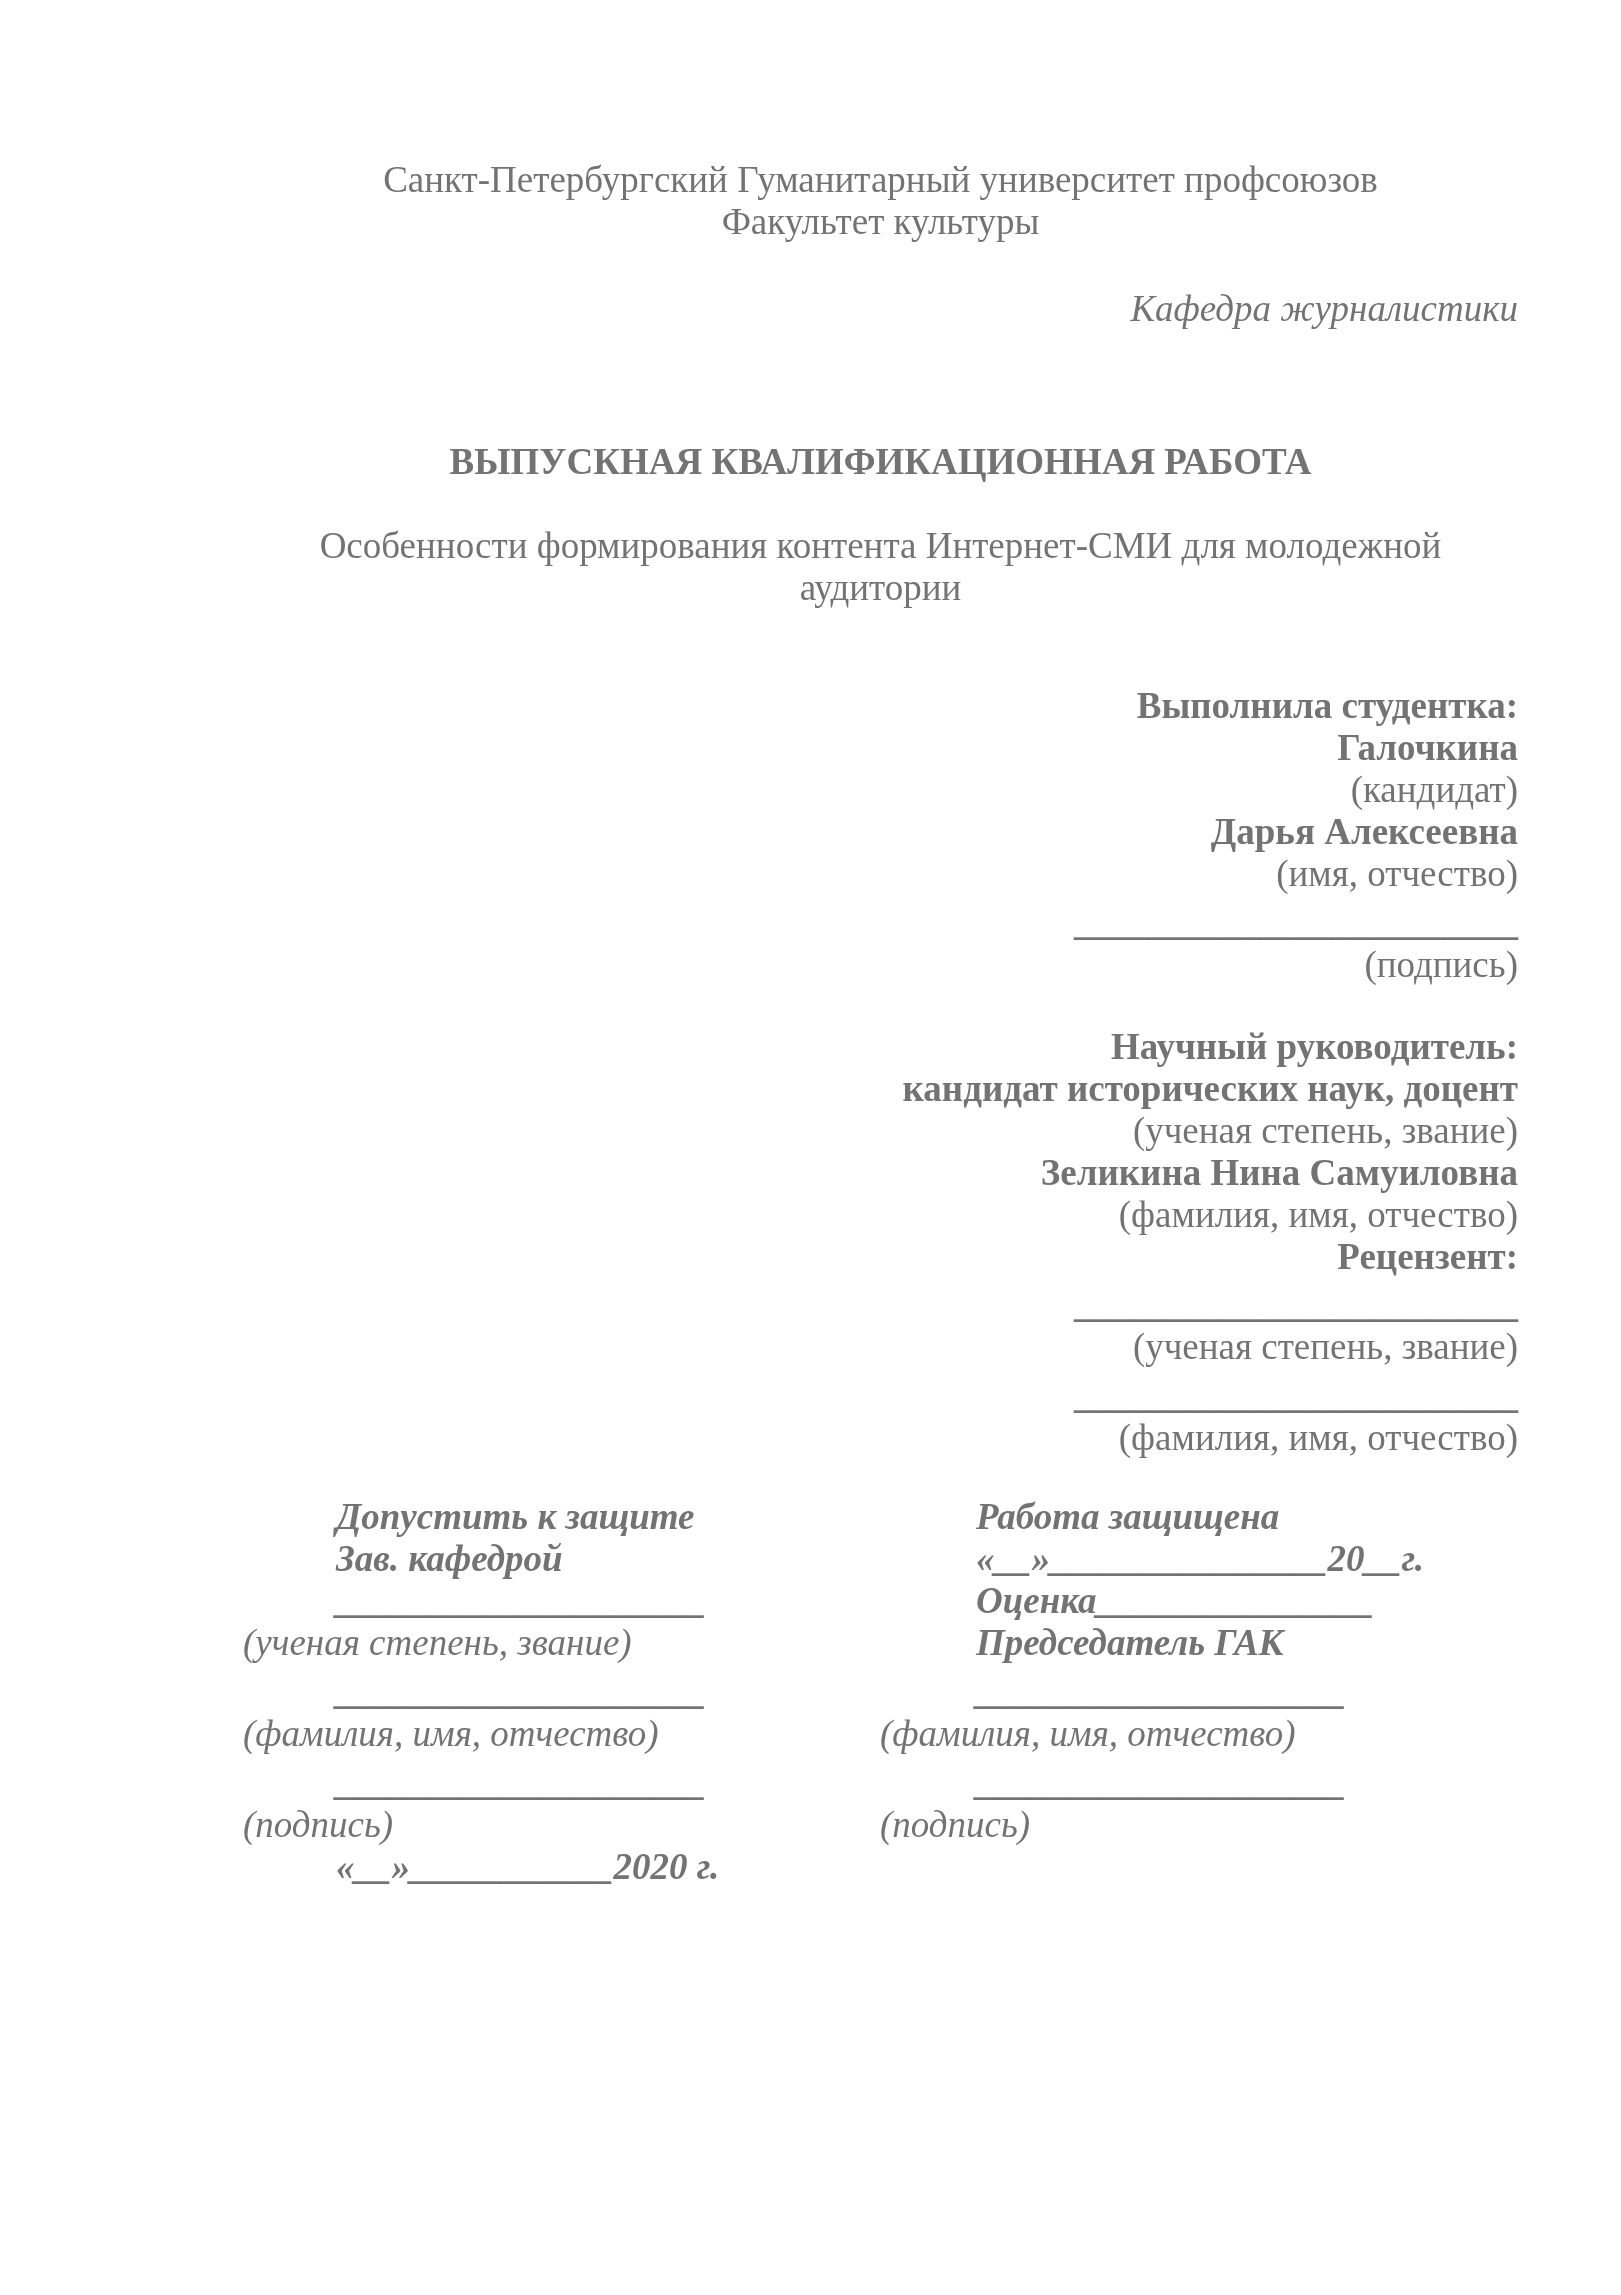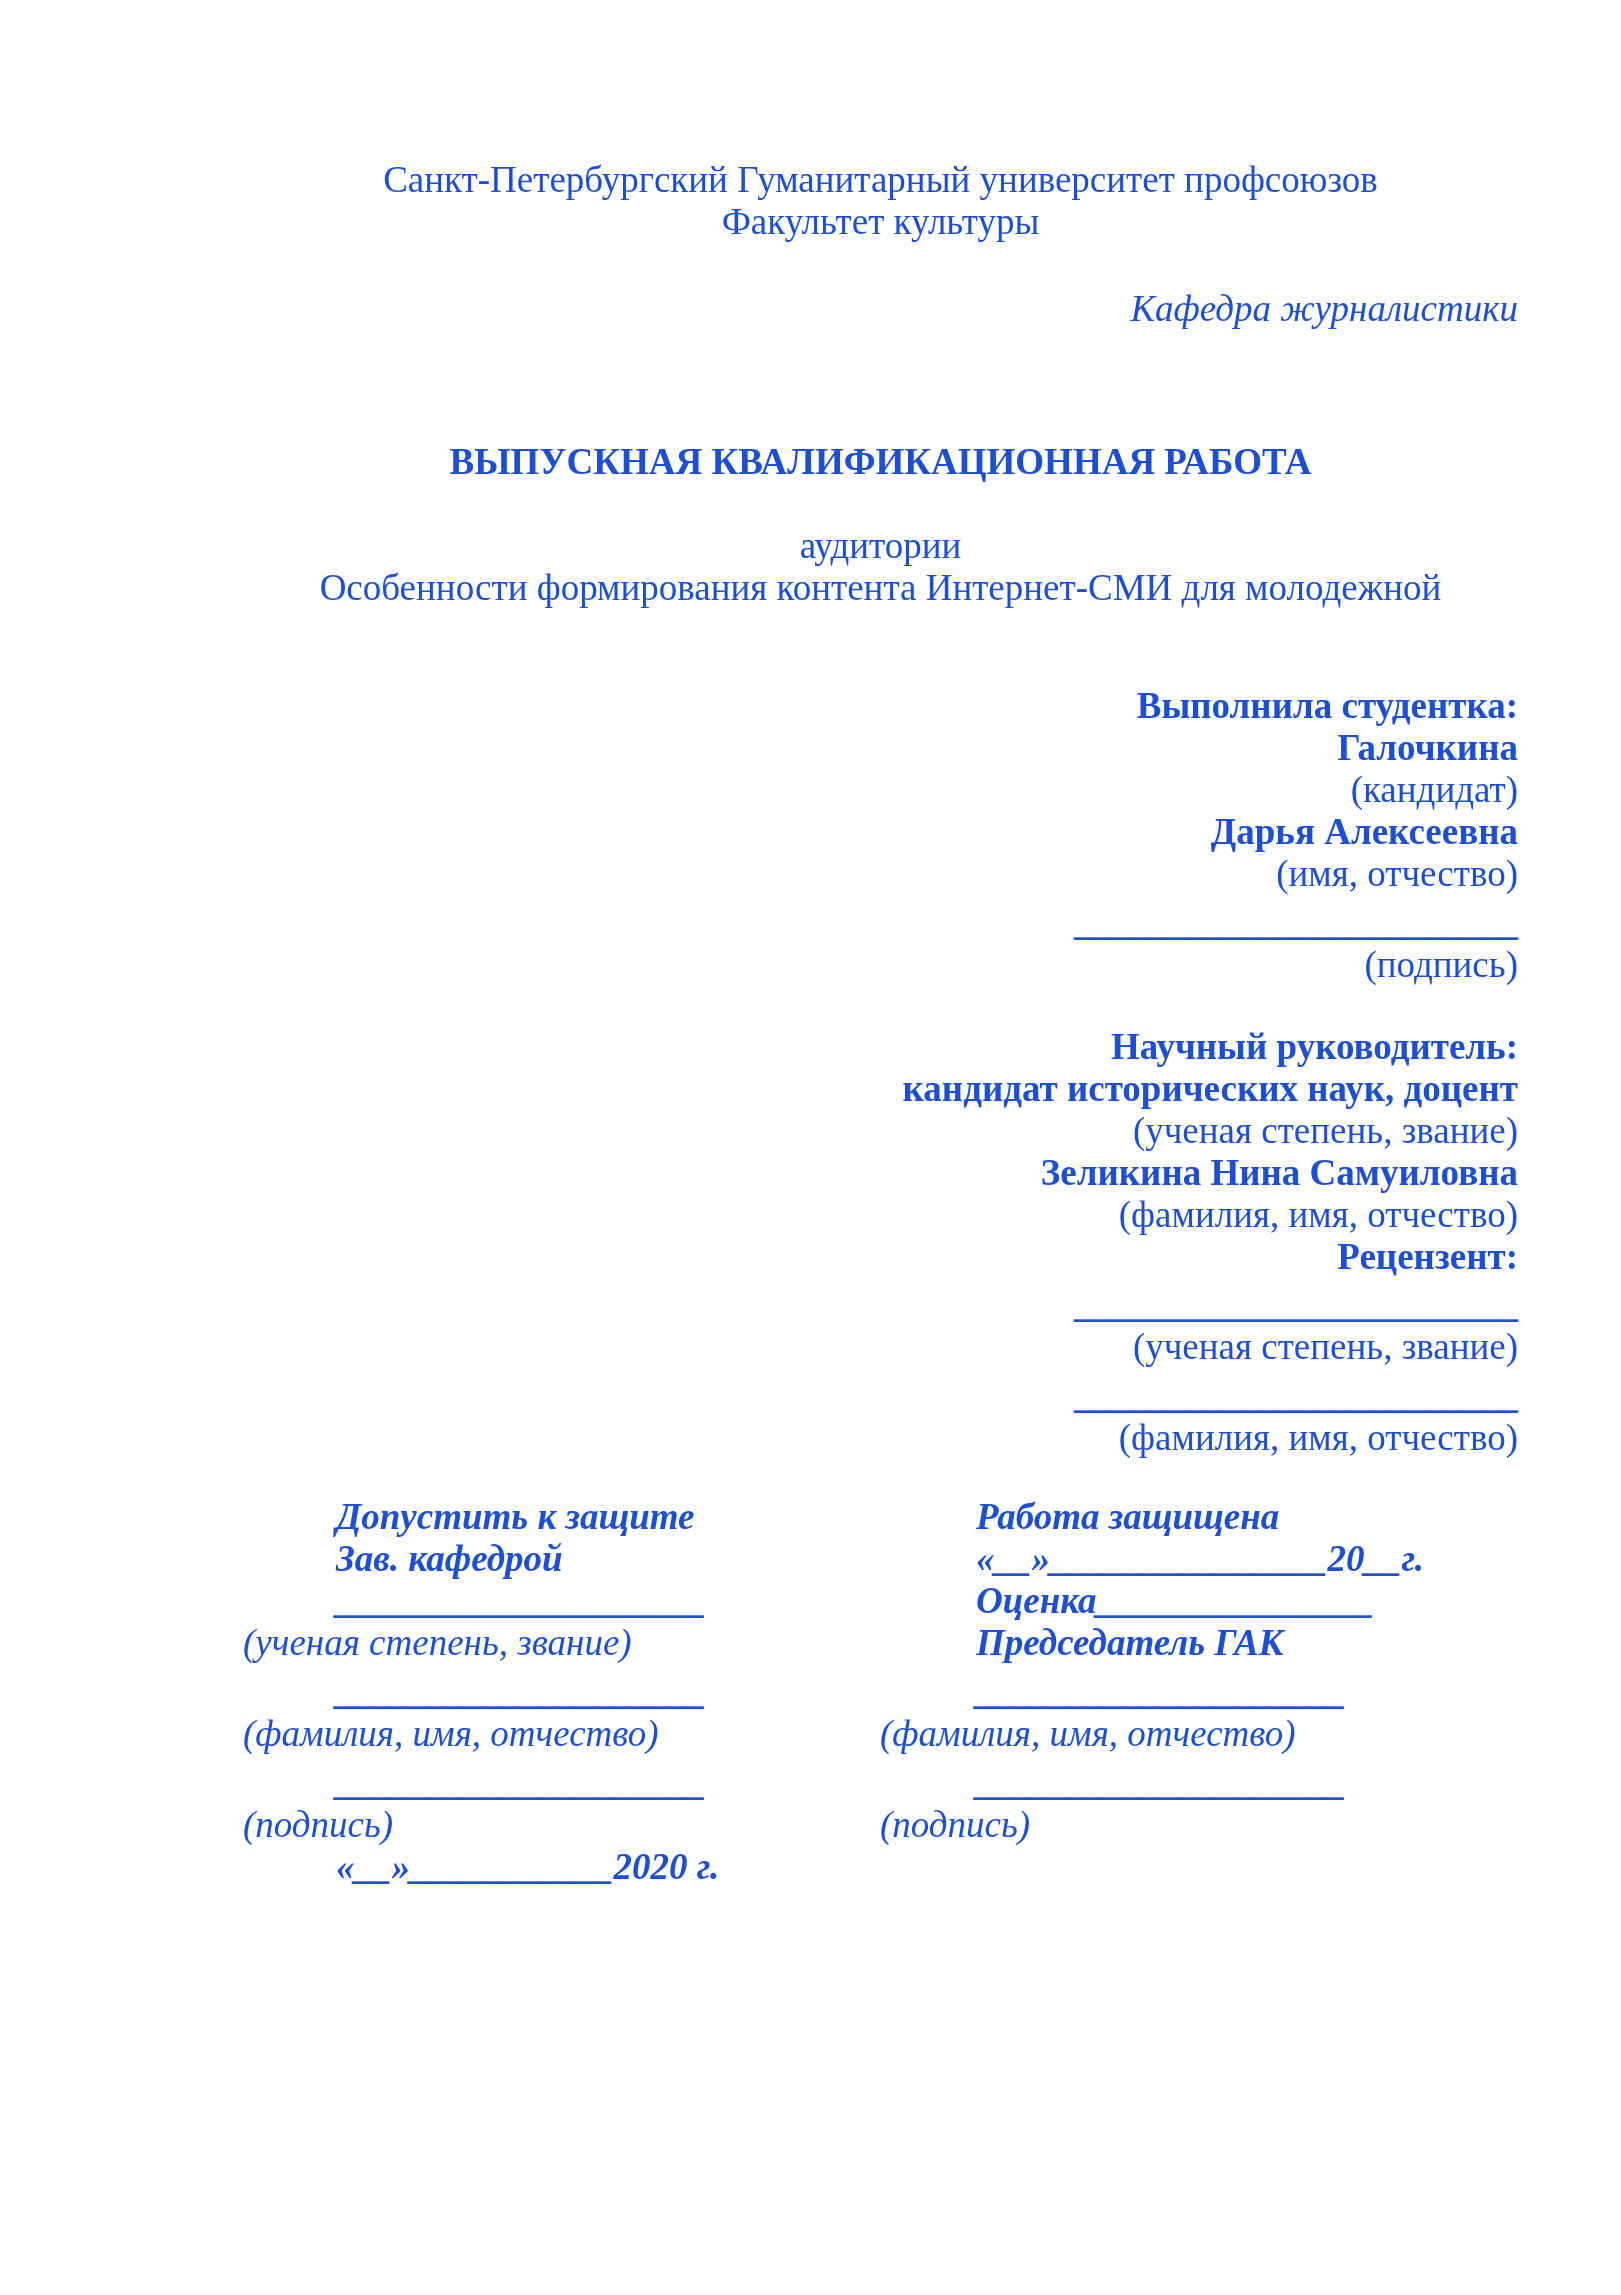--- a/index.html
+++ b/index.html
@@ -1,21 +1,21 @@
 <!DOCTYPE html>
 <html style="font-size:12.6px"><head>
 <meta charset="utf-8">
 <style>
   * { margin:0; padding:0; box-sizing:border-box; }
   html, body { background:#ffffff; }
   .page {
     width:1622px;
     height:2295px;
     background:#ffffff;
-    color:#1d4ed8;
+    color:#737373;
     font-family:"Liberation Serif", serif;
     font-size:37px;
     line-height:42px;
     padding:159px 104px 0 243px;
     overflow:hidden;
   }
   .b { font-weight:700; }
   .center { text-align:center; }
   .right { text-align:right; }
 
@@ -42,22 +42,22 @@
 <div class="page">
 
   <div class="center">Санкт-Петербургский Гуманитарный университет профсоюзов</div>
   <div class="center">Факультет культуры</div>
 
   <div class="right department">Кафедра журналистики</div>
 
   <div class="center b work-title">ВЫПУСКНАЯ КВАЛИФИКАЦИОННАЯ РАБОТА</div>
 
   <div class="topic">
+    <div class="center">Особенности формирования контента Интернет-СМИ для молодежной</div>
     <div class="center">аудитории</div>
-    <div class="center">Особенности формирования контента Интернет-СМИ для молодежной</div>
   </div>
 
   <div class="performer-block">
     <div class="right b">Выполнила студентка:</div>
     <div class="right b">Галочкина</div>
     <div class="right">(кандидат)</div>
     <div class="right b">Дарья Алексеевна</div>
     <div class="right">(имя, отчество)</div>
     <div class="right b sig-gap">________________________</div>
     <div class="right">(подпись)</div>

